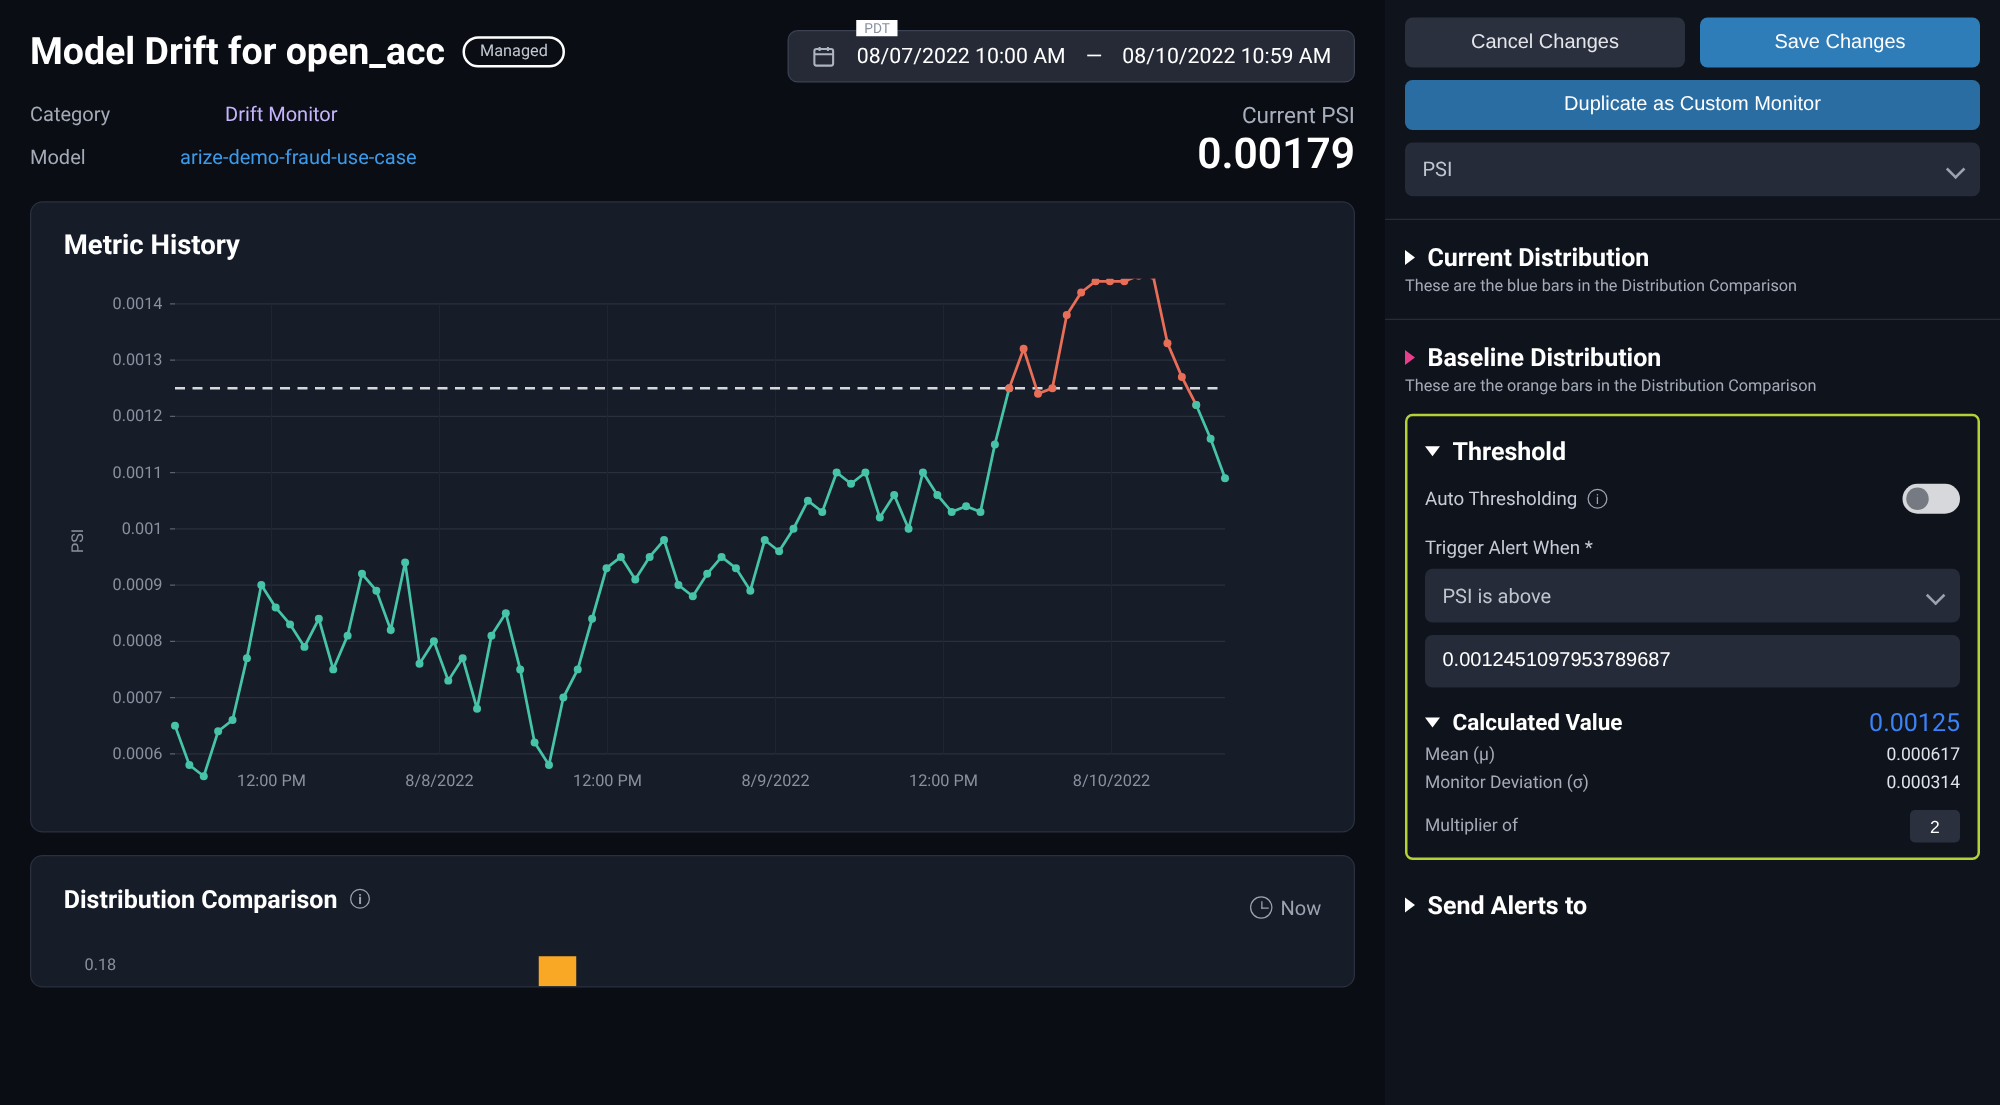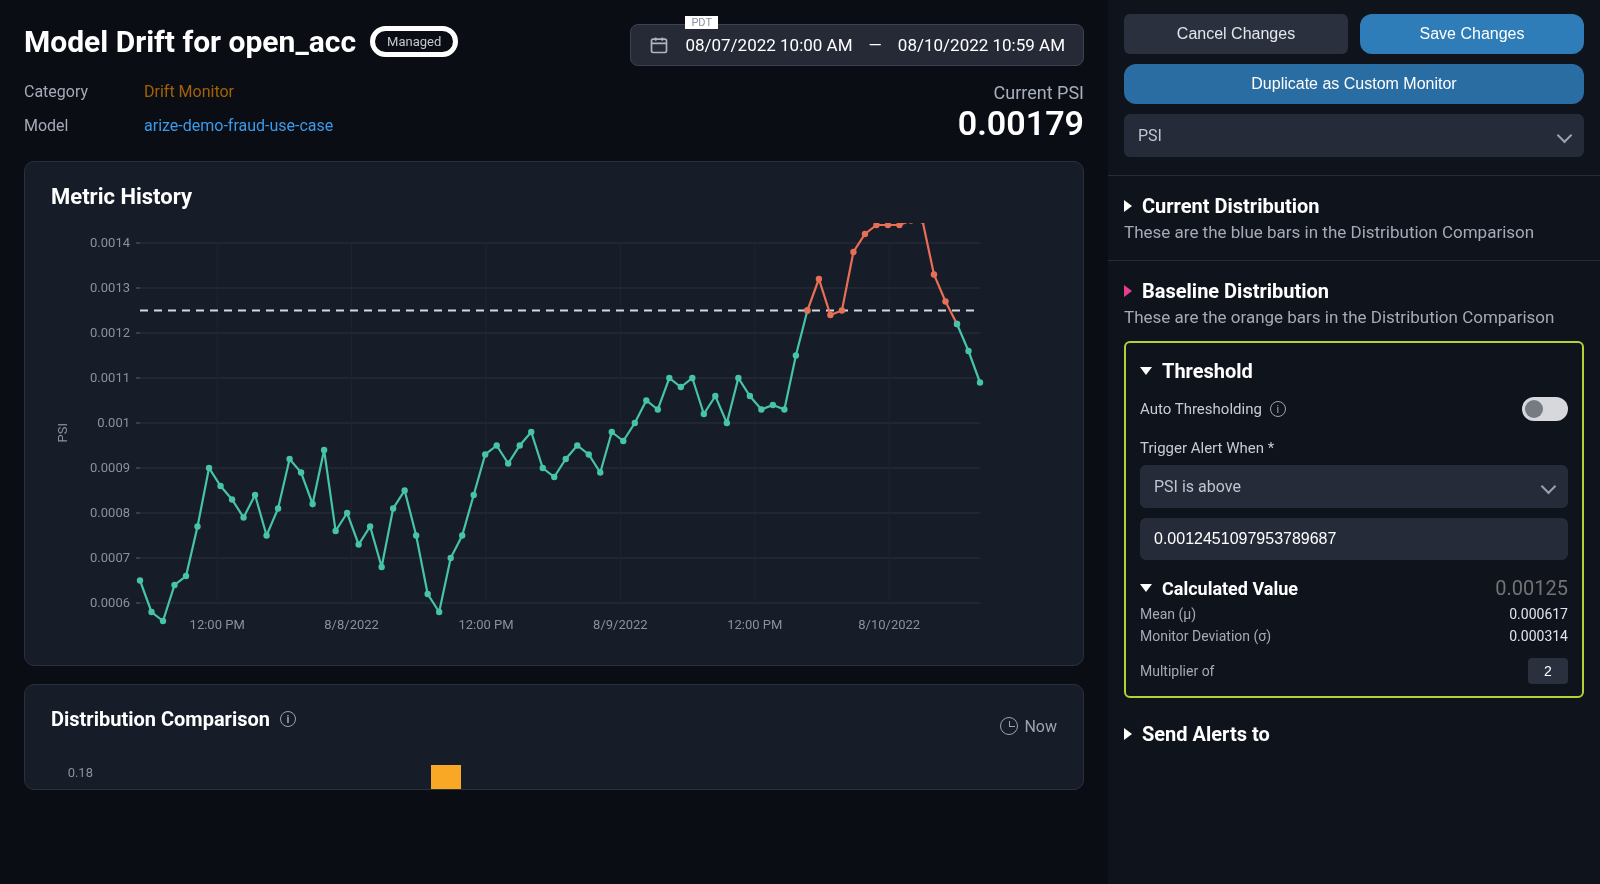--- a/index.html
+++ b/index.html
@@ -13,37 +13,37 @@
     display: flex;
   }
   .main { flex: 1; padding: 24px 24px 0 24px; display: flex; flex-direction: column; overflow: hidden; }
   .sidebar { width: 492px; background: #0f131c; padding: 14px 16px; display: flex; flex-direction: column; gap: 10px; overflow: auto; }
 
   
   .header { display: flex; justify-content: space-between; align-items: flex-start; margin-bottom: 10px; }
   .title-row { display: flex; align-items: center; gap: 14px; }
   h1 { font-size: 30px; font-weight: 700; color: #fff; }
   .badge {
-    border: 5px solid #ffffff; border-radius: 999px;
+    border: 2px solid #ffffff; border-radius: 999px;
     padding: 3px 12px; font-size: 13px; color: #c2c7d0;
   }
   .date-picker {
     display: flex; align-items: center; gap: 16px;
     background: #252a36; border: 1px solid #3b4251; border-radius: 8px;
     padding: 10px 18px; color: #fff; font-size: 17px;
     position: relative;
   }
   .date-picker .tz {
     position: absolute; top: -9px; left: 54px; background: #ffffff;
     font-size: 11px; color: #88909f; padding: 0 6px;
   }
   .meta-row { display: flex; justify-content: space-between; margin-top: 6px; }
   .meta-left { display: grid; grid-template-columns: 120px auto; row-gap: 6px; font-size: 16px; }
   .meta-left .label { color: #a4aab6; }
-  .meta-left .value { color: #a16207; }
+  .meta-left .value { color: #c4b5fd; margin-left: 36px; }
   .meta-left a { color: #3c9ae8; text-decoration: none; }
   .meta-right { text-align: right; }
   .meta-right .label { color: #a8afbc; font-size: 18px; }
   .meta-right .big { color: #fff; font-size: 34px; font-weight: 600; }
 
   
   .panel {
     background: #161c28; border: 1px solid #2a303e; border-radius: 10px;
     padding: 22px 26px; margin-top: 18px;
   }
@@ -57,28 +57,28 @@
   .y-axis-label { writing-mode: vertical-rl; transform: rotate(180deg); font-size: 13px; color: #8a919e; align-self:center; padding-right:4px;}
   svg.chart { flex: 1; }
 
   
   .btn {
     display: block; width: 100%; text-align: center;
     padding: 11px 0; border-radius: 6px; font-size: 16px; font-weight: 500; cursor: pointer; border: none;
   }
   .btn-row { display: flex; gap: 12px; }
   .btn-secondary { background: #2a303e; color: #e4e6eb; }
-  .btn-primary { background: #2e7cb8; color: #fff; border-radius: 12px; }
+  .btn-primary { background: #2e7cb8; color: #fff; }
   .select {
     background: #252b38; border-radius: 6px; padding: 12px 14px;
     display: flex; justify-content: space-between; align-items: center;
     color: #c0c5cf; font-size: 16px; cursor: pointer;
   }
   .section-head { display: flex; align-items: center; gap: 10px; font-size: 20px; font-weight: 700; color: #fff; }
-  .section-desc { color: #a4aab6; font-size: 17px; margin-top: 4px; }
+  .section-desc { color: #a4aab6; font-size: 13px; margin-top: 4px; }
   .tri { width: 0; height: 0; display: inline-block; }
   .tri-right { border-top: 6px solid transparent; border-bottom: 6px solid transparent; border-left: 8px solid #fff; }
   .tri-right.pink { border-left-color: #e83e8c; }
   .tri-down { border-left: 6px solid transparent; border-right: 6px solid transparent; border-top: 8px solid #fff; }
   .chev::after { content:""; display:inline-block; width:9px; height:9px; border-right:2px solid #9ca3b0; border-bottom:2px solid #9ca3b0; transform: rotate(45deg); margin-top:-4px;}
 
   .threshold-box {
     border: 2px solid #b3d235; border-radius: 6px; padding: 16px 14px 12px;
     margin-top: 4px;
   }
@@ -339,21 +339,21 @@
       <span>PSI is above</span>
       <span class="chev"></span>
     </div>
     <input class="input" value="0.0012451097953789687" style="">
 
     <div class="calc-row">
       <div class="section-head" style="font-size:18px;">
         <span class="tri tri-down"></span>
         <span>Calculated Value</span>
       </div>
-      <span style="font-size:20px; color:#737373;">0.00125</span>
+      <span style="font-size:20px; color:#3b82f6;">0.00125</span>
     </div>
     <div class="kv">
       <span>Mean (μ)</span>
       <span class="v">0.000617</span>
     </div>
     <div class="kv">
       <span>Monitor Deviation (σ)</span>
       <span class="v">0.000314</span>
     </div>
     <div class="kv" style="align-items:center; margin-top:14px;">

